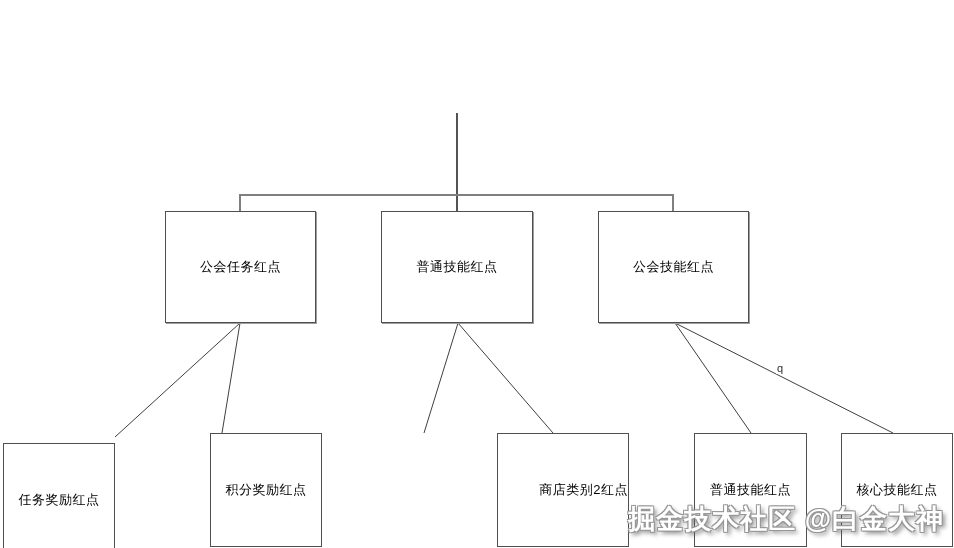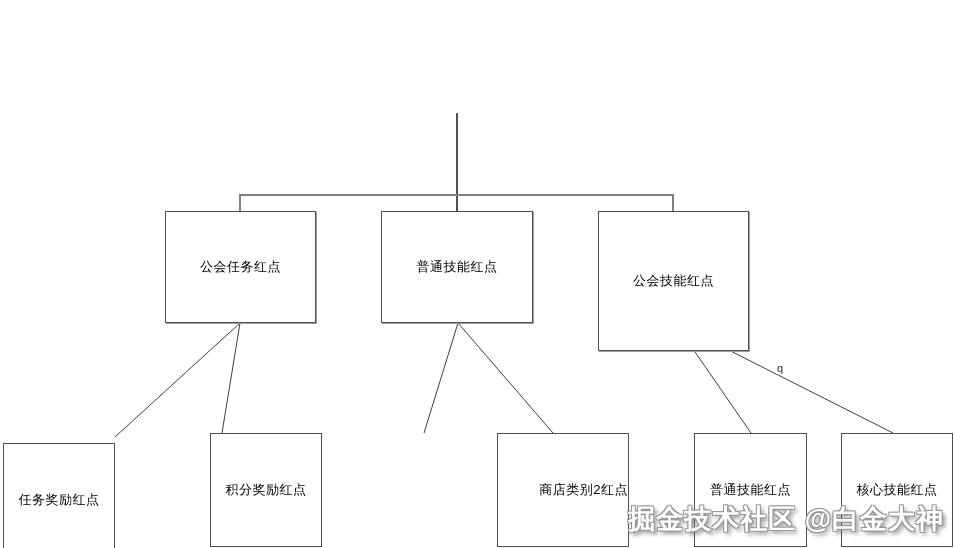--- a/index.html
+++ b/index.html
@@ -85,21 +85,21 @@
     <line class="edge-dark" x1="675" y1="323" x2="893" y2="433"></line>
   </svg>
 
 
   <div class="node shadowed" style="left:165px; top:211px; width:151px; height:112px;">
     <span>公会任务红点</span>
   </div>
   <div class="node shadowed" style="left:381px; top:211px; width:152px; height:112px;">
     <span>普通技能红点</span>
   </div>
-  <div class="node shadowed" style="left:598px; top:211px; width:151px; height:140px;">
+  <div class="node shadowed" style="left:598px; top:211px; width:151px; height:112px;">
     <span>公会技能红点</span>
   </div>
 
   <div class="node" style="left:3px; top:443px; width:112px; height:114px;">
     <span>任务奖励红点</span>
   </div>
   <div class="node" style="left:166px; top:433px; width:112px; height:114px;margin-left:44px;">
     <span>积分奖励红点</span>
   </div>
   <div class="node" style="left:497px; top:433px; width:132px; height:114px;justify-content:flex-end;">

